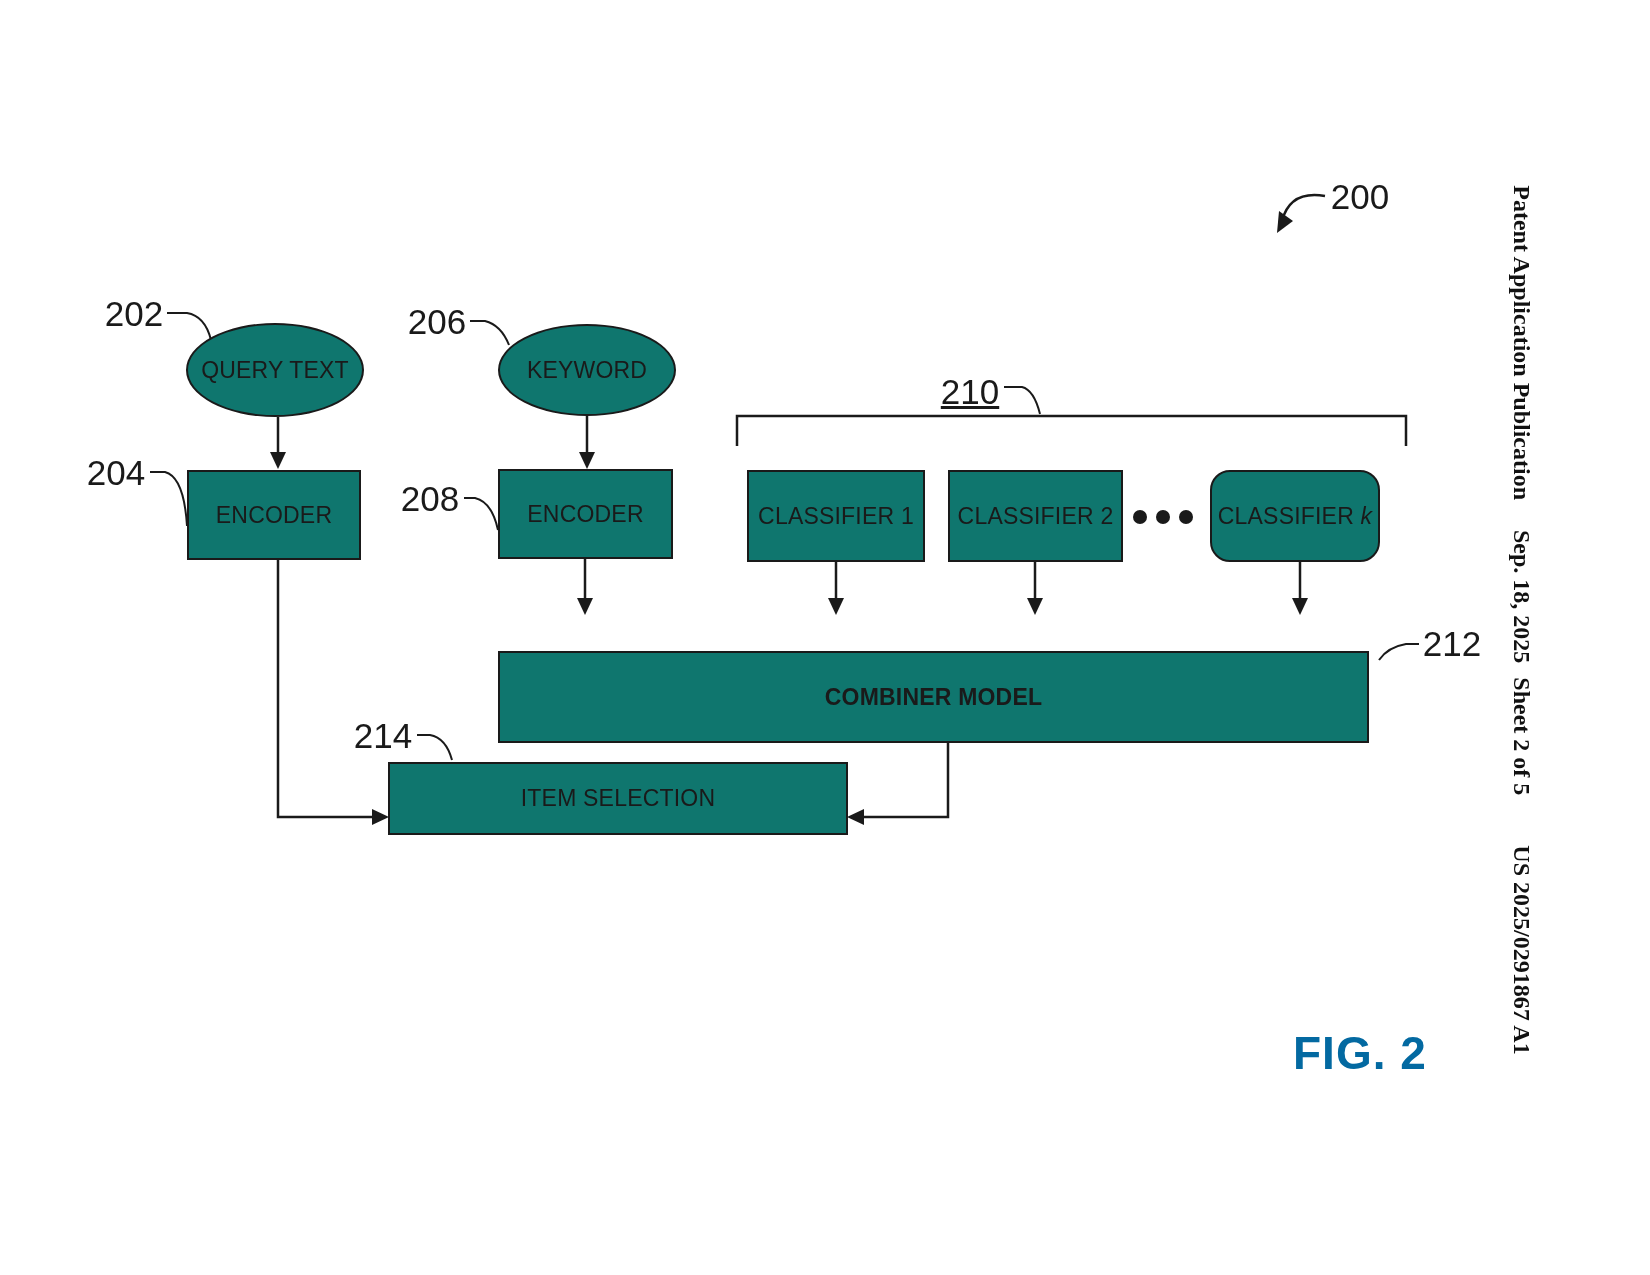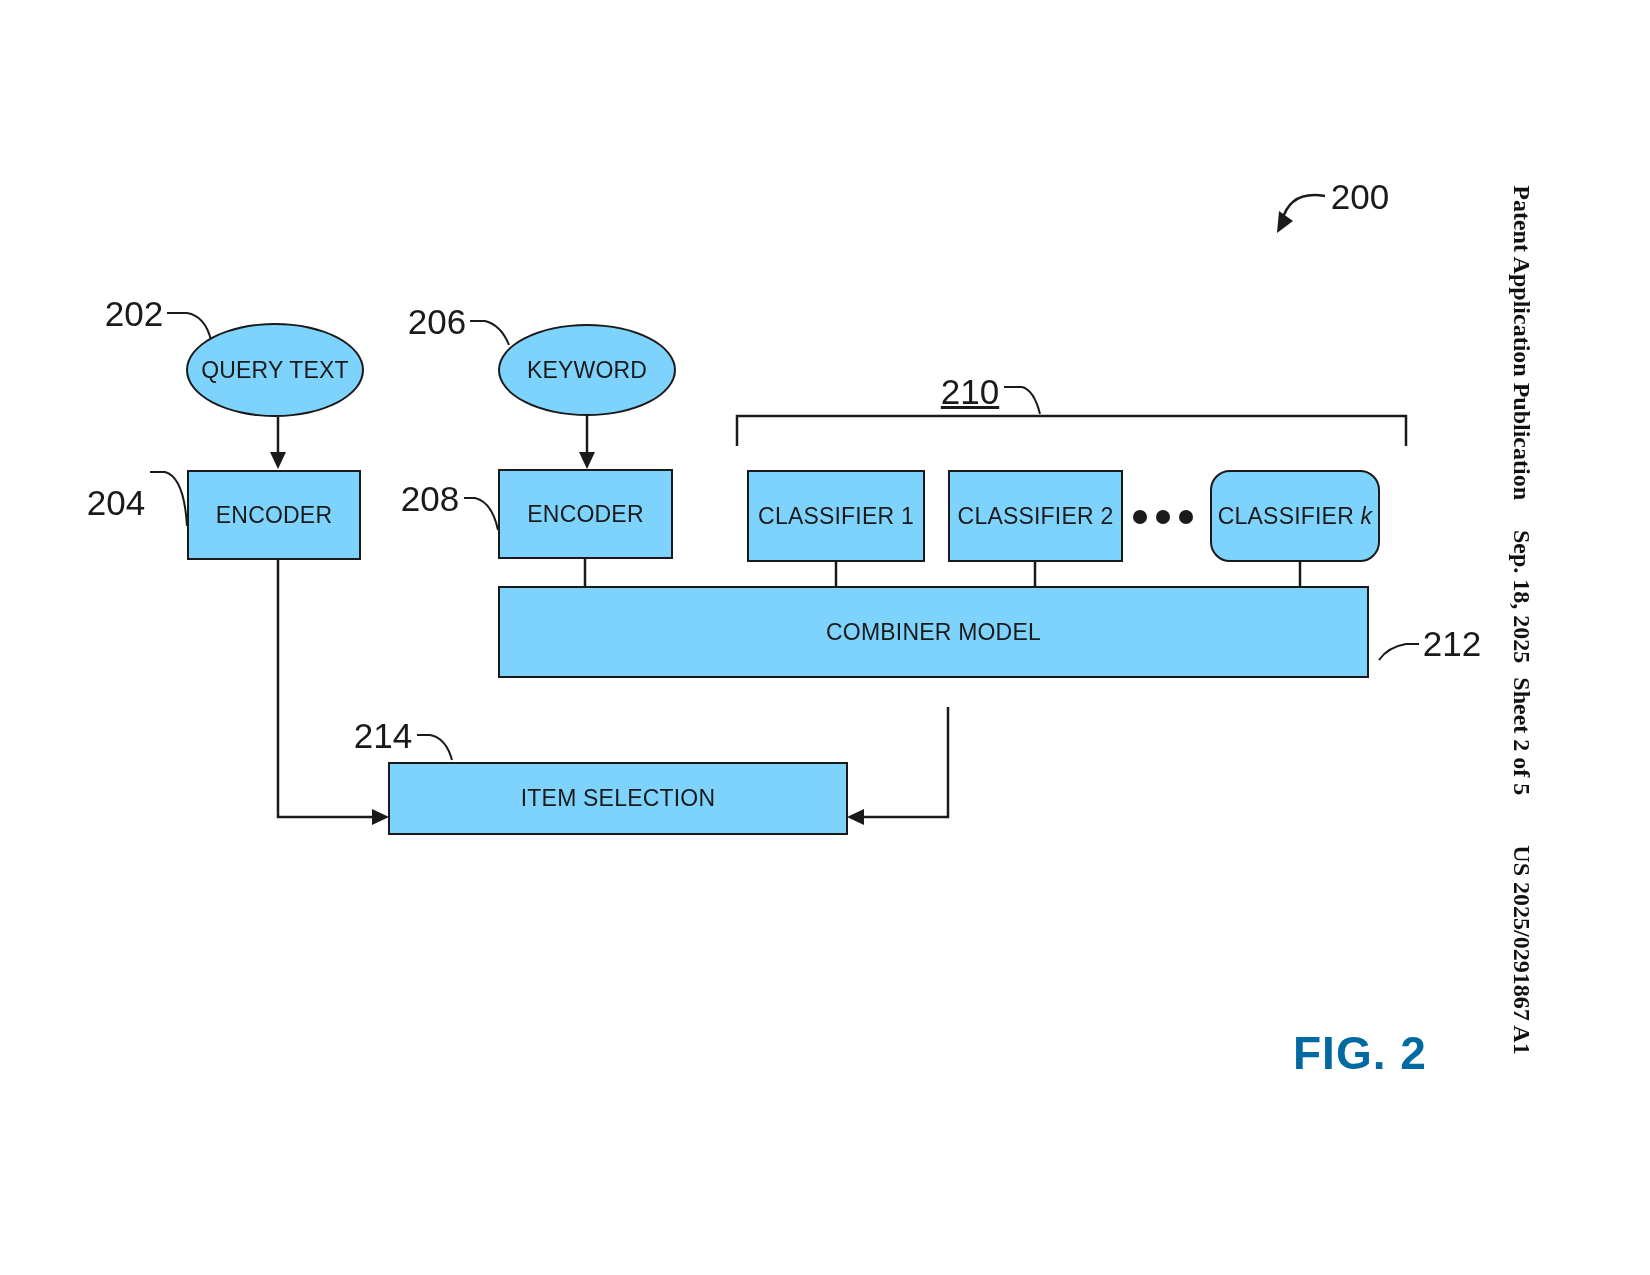--- a/index.html
+++ b/index.html
@@ -2,21 +2,21 @@
 <html><head>
 <meta charset="utf-8">
 <style>
   html,body { margin:0; padding:0; background:#e8e8e8; }
   .page {
     position:relative; width:1650px; height:1275px; background:#ffffff;
     overflow:hidden; font-family:"Liberation Sans", sans-serif; color:#1a1a1a;
   }
   .linework { position:absolute; left:0; top:0; width:1650px; height:1275px; }
   .node {
-    position:absolute; box-sizing:border-box; background:#7dd3fc;
+    position:absolute; box-sizing:border-box; background:#0f766e;
     border:2.5px solid #1a1a1a; display:flex; align-items:center; justify-content:center;
     font-size:23px; letter-spacing:0.2px; text-align:center; color:#1a1a1a;
   }
   .ellipse { border-radius:50%; }
   .node i { font-style:italic; }
   .ref {
     position:absolute; transform:translate(-50%,-50%);
     font-size:35px; color:#1a1a1a; white-space:nowrap;
   }
   .fig-label {
@@ -117,30 +117,30 @@
   </div>
 
   <div class="node" style="left:948px; top:470px; width:175px; height:92px;">
     <span>CLASSIFIER 2</span>
   </div>
 
   <div class="node" style="left:1210px; top:470px; width:170px; height:92px;border-radius:20px;">
     <span><span>CLASSIFIER </span><i>k</i></span>
   </div>
 
-  <div class="node" style="left:498px; top:586px; width:871px; height:92px;">
+  <div class="node" style="left:498px; top:651px; width:871px; height:92px;font-weight:bold;">
     <span>COMBINER MODEL</span>
   </div>
 
   <div class="node" style="left:388px; top:762px; width:460px; height:73px;">
     <span>ITEM SELECTION</span>
   </div>
 
   <div class="ref" style="left:134px; top:314px;">202</div>
-  <div class="ref" style="left:116px; top:473px;margin-top:30px;">204</div>
+  <div class="ref" style="left:116px; top:473px;">204</div>
   <div class="ref" style="left:437px; top:322px;">206</div>
   <div class="ref" style="left:430px; top:499px;">208</div>
   <div class="ref" style="left:970px; top:392px;text-decoration:underline;">210</div>
   <div class="ref" style="left:1452px; top:644px;">212</div>
   <div class="ref" style="left:383px; top:736px;">214</div>
   <div class="ref" style="left:1360px; top:197px;">200</div>
 
   <div class="fig-label">FIG. 2</div>
 
 </div>

